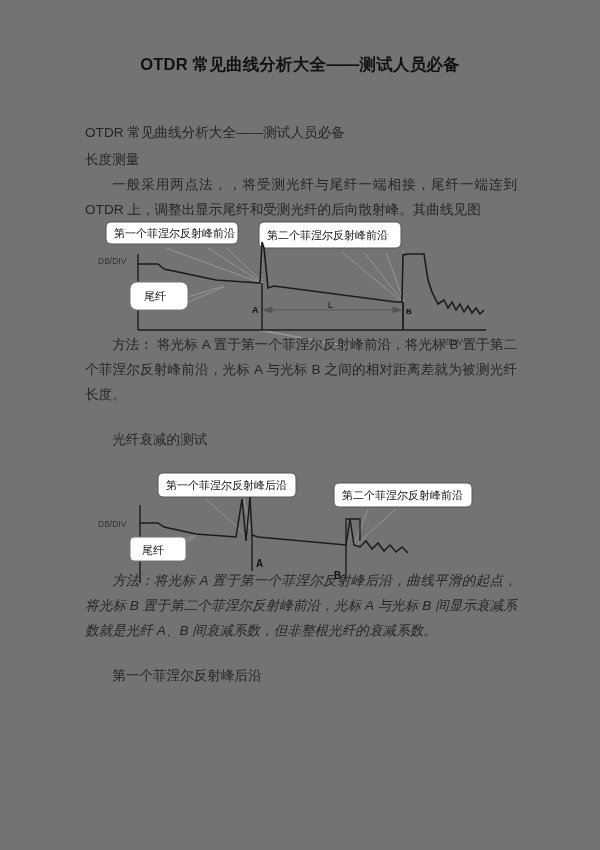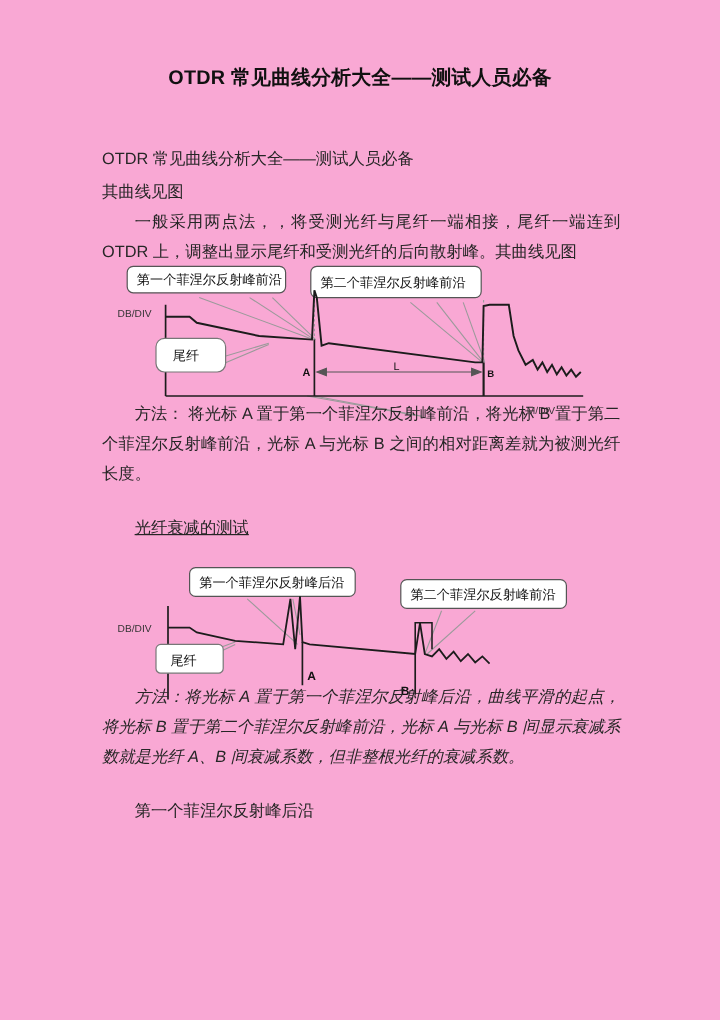--- a/index.html
+++ b/index.html
@@ -11,21 +11,21 @@
     width: 600px;
     height: 850px;
     position: relative;
     font-family: "Liberation Sans", "DejaVu Sans", sans-serif;
     color: #1a1a1a;
     overflow: hidden;
   }
   .page {
     position: absolute;
     inset: 0;
-    background: #f9a8d4;
+    background: #737373;
   }
   .doc-title {
     position: absolute;
     top: 54px;
     left: 0;
     width: 600px;
     text-align: center;
     font-size: 16.5px;
     font-weight: bold;
     letter-spacing: 0.2px;
@@ -54,21 +54,21 @@
 </style>
 </head>
 <body>
 
 <div class="page">
 
   <div class="doc-title">OTDR 常见曲线分析大全——测试人员必备</div>
 
   <div class="body-block" style="top:120px;">OTDR 常见曲线分析大全——测试人员必备</div>
 
-  <div class="body-block" style="top:147px;">其曲线见图</div>
+  <div class="body-block" style="top:147px;">长度测量</div>
 
   <div class="body-block indent" style="top:172px;">一般采用两点法，，将受测光纤与尾纤一端相接，尾纤一端连到 OTDR 上，调整出显示尾纤和受测光纤的后向散射峰。其曲线见图</div>
 
   <div class="fig" style="top:220px;">
     <svg width="424" height="128" viewBox="0 0 424 128">
 
       <g stroke="#9a9a9a" stroke-width="0.9" fill="none">
         <line x1="70" y1="28" x2="165" y2="63"></line>
         <line x1="112" y1="28" x2="166" y2="63"></line>
         <line x1="131" y1="28" x2="167" y2="63"></line>
@@ -120,21 +120,21 @@
 
       <g>
         <rect x="34" y="62" width="58" height="28" rx="7" ry="7" fill="#ffffff" stroke="#777777" stroke-width="1"></rect>
         <text x="48" y="80" font-family="'Liberation Sans', sans-serif" font-size="11" fill="#111111">尾纤</text>
       </g>
     </svg>
   </div>
 
   <div class="body-block indent" style="top:332px;">方法： 将光标 A 置于第一个菲涅尔反射峰前沿，将光标 B 置于第二个菲涅尔反射峰前沿，光标 A 与光标 B 之间的相对距离差就为被测光纤长度。</div>
 
-  <div class="body-block indent" style="top:427px;text-decoration:underline;">光纤衰减的测试</div>
+  <div class="body-block indent" style="top:427px;">光纤衰减的测试</div>
 
   <div class="fig" style="top:467px;">
     <svg width="424" height="120" viewBox="0 0 424 120">
 
       <g stroke="#9a9a9a" stroke-width="0.9" fill="none">
         <line x1="110" y1="32" x2="152" y2="70"></line>
         <line x1="148" y1="32" x2="154" y2="62"></line>
         <line x1="272" y1="42" x2="258" y2="78"></line>
         <line x1="300" y1="42" x2="260" y2="78"></line>
         <line x1="62" y1="82" x2="100" y2="68"></line>

